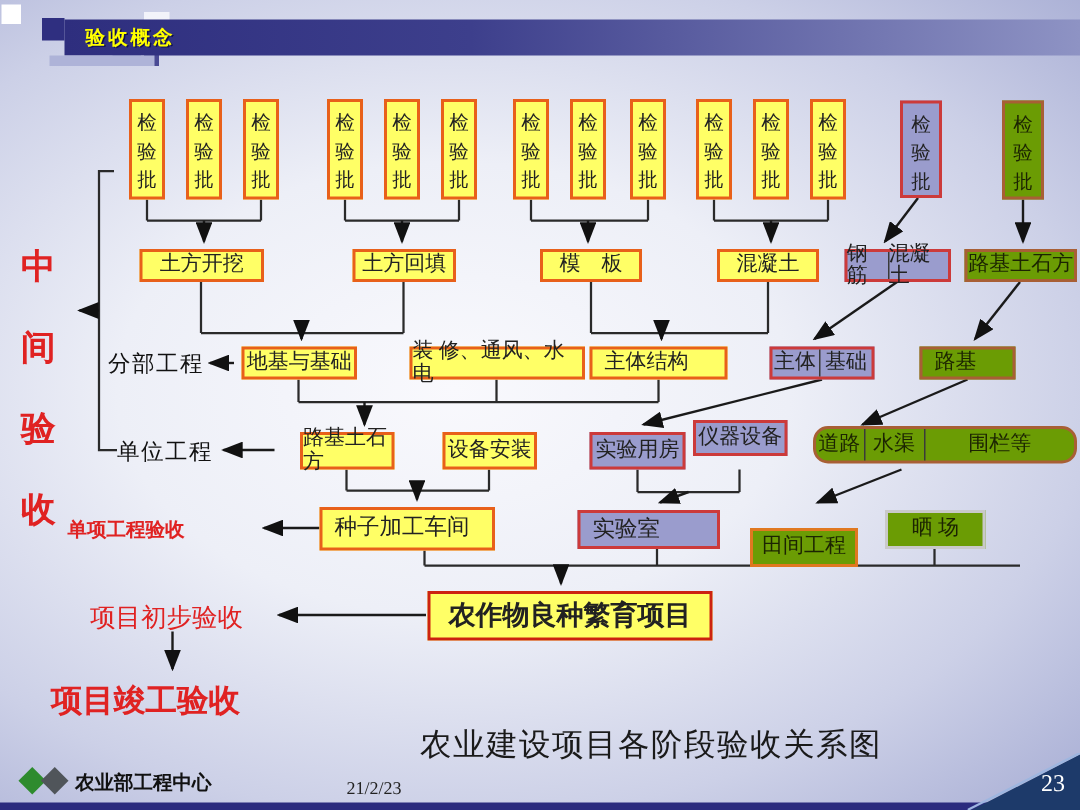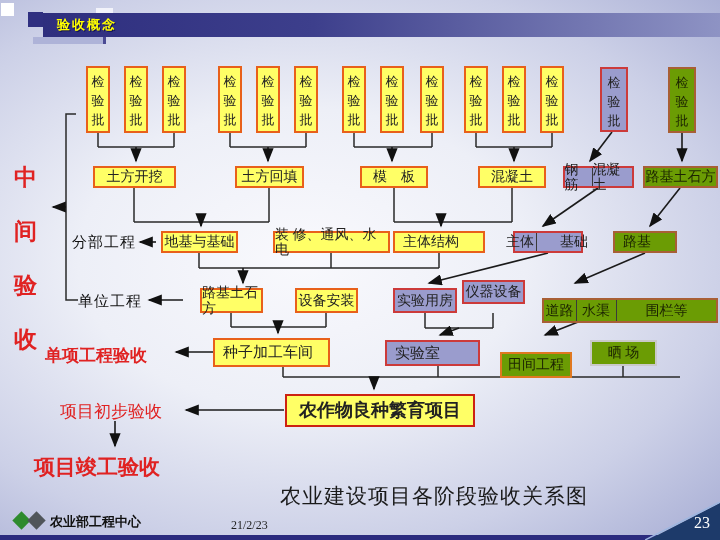--- a/index.html
+++ b/index.html
@@ -126,36 +126,36 @@
     <div class="cell" style="width:40px;">混凝土</div>
   </div>
   <div class="box green" style="left:643px;top:166px;width:75px;height:22px;">路基土石方</div>
 
   <div class="klabel" style="left:72px;top:233px;">分部工程</div>
   <div class="box yellow" style="left:161px;top:231px;width:77px;height:22px;">地基与基础</div>
   <div class="box yellow" style="left:273px;top:231px;width:117px;height:22px;">装 修、通风、水电</div>
   <div class="box yellow leftpad" style="left:393px;top:231px;width:92px;height:22px;">主体结构</div>
   <div class="box lav split" style="left:513px;top:231px;width:70px;height:22px;">
     <div class="cell" style="width:31px;">主体</div>
-    <div class="cell" style="width:35px;padding-left:20px;">基础</div>
+    <div class="cell" style="width:35px;">基础</div>
   </div>
   <div class="box green leftpad" style="left:613px;top:231px;width:64px;height:22px;">路基</div>
 
   <div class="klabel" style="left:78px;top:292px;">单位工程</div>
   <div class="box yellow" style="left:200px;top:288px;width:63px;height:25px;">路基土石方</div>
   <div class="box yellow" style="left:295px;top:288px;width:63px;height:25px;">设备安装</div>
   <div class="box lav" style="left:393px;top:288px;width:64px;height:25px;">实验用房</div>
   <div class="box lav" style="left:462px;top:280px;width:63px;height:24px;">仪器设备</div>
-  <div class="box green split" style="left:542px;top:298px;width:176px;height:25px;">
+  <div class="box green split" style="left:542px;top:284px;width:176px;height:25px;border-radius:10px;">
     <div class="cell" style="width:32px;">道路</div>
     <div class="cell" style="width:39px;">水渠</div>
     <div class="cell" style="width:100px;">围栏等</div>
   </div>
 
-  <div class="rlabel" style="left:45px;top:344px;font-size:17px;font-weight:bold;">单项工程验收</div>
+  <div class="rlabel" style="left:45px;top:344px;font-size:13px;font-weight:bold;">单项工程验收</div>
   <div class="box yellow leftpad" style="left:213px;top:338px;width:117px;height:29px;font-size:15px;">种子加工车间</div>
   <div class="box lav leftpad" style="left:385px;top:340px;width:95px;height:26px;font-size:15px;text-align:center;">实验室</div>
   <div class="box green bd-orange" style="left:500px;top:340px;width:72px;height:26px;margin-top:12px;">田间工程</div>
   <div class="box green bd-light" style="left:590px;top:340px;width:67px;height:26px;">晒 场</div>
 
   <div class="rlabel" style="left:60px;top:400px;font-size:17px;">项目初步验收</div>
   <div class="box yellow" style="left:285px;top:394px;width:190px;height:33px;font-size:18px;font-weight:bold;border-color:#cc2211;">农作物良种繁育项目</div>
 
   <div class="rlabel" style="left:34px;top:453px;font-size:21px;font-weight:bold;">项目竣工验收</div>
 

